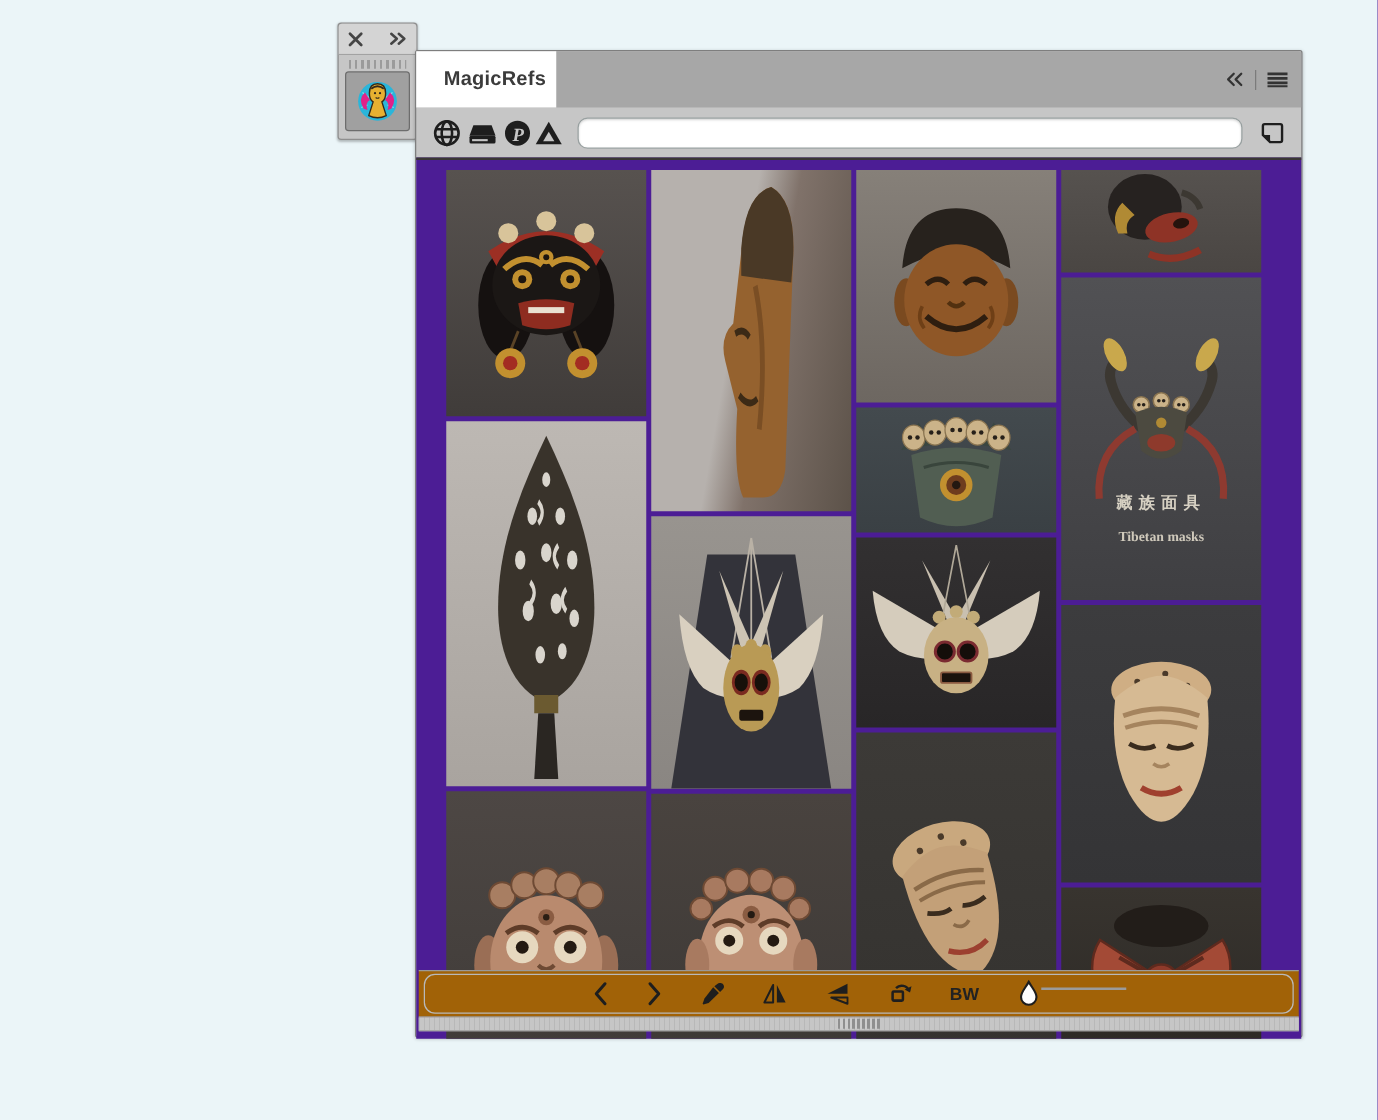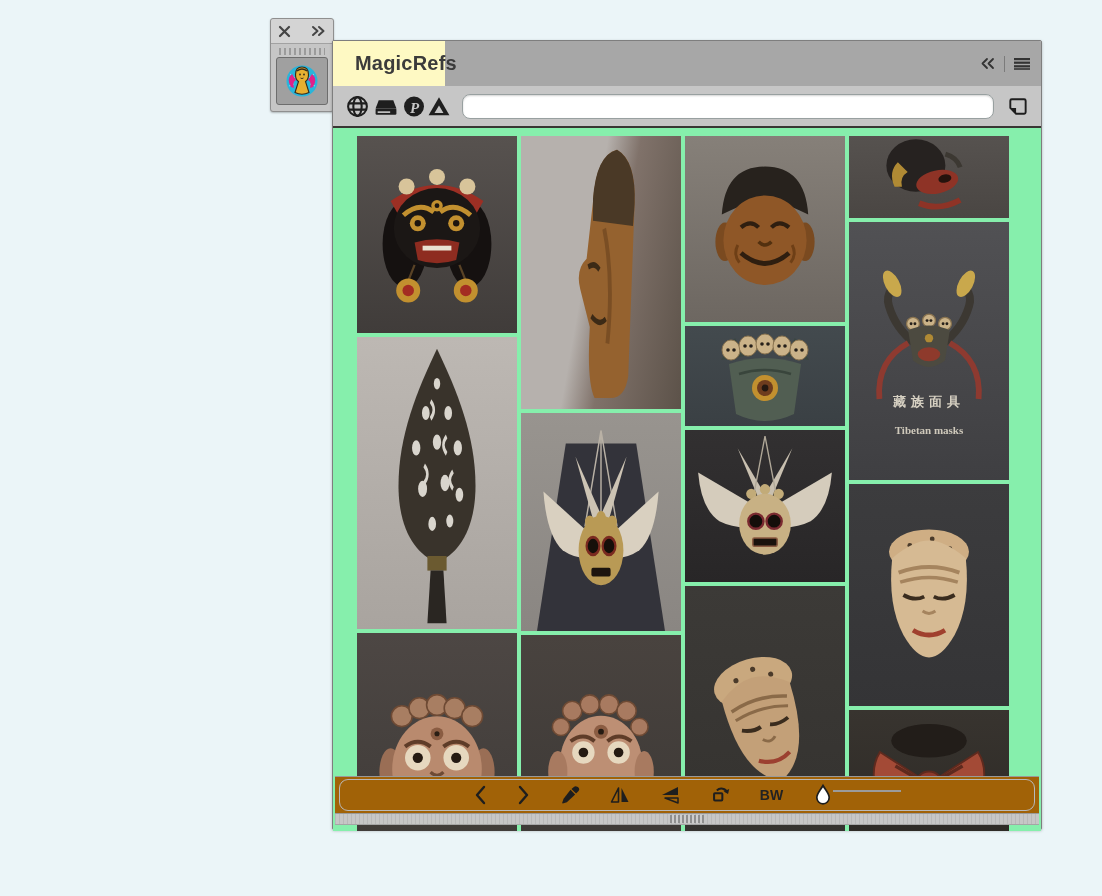--- a/index.html
+++ b/index.html
@@ -18,35 +18,35 @@
         background:repeating-linear-gradient(90deg,#9b9b9b 0 2px,transparent 2px 5px);
         background-size:100% 7px;background-repeat:no-repeat;background-position:center;}
   .mini-thumb{width:50px;height:46px;margin:0 auto;background:#a0a0a0;
         border:1px solid #6d6d6d;border-radius:3px;display:flex;align-items:center;justify-content:center;}
 
   
   .panel{position:absolute;left:332px;top:40px;width:710px;height:790px;
          background:#c6c6c6;border:1px solid #7e7e7e;border-radius:2px;
          box-shadow:0 1px 3px rgba(0,0,0,.25);box-sizing:border-box;}
   .phead{position:relative;height:45px;background:#a7a7a7;border-radius:2px 2px 0 0;}
-  .ptab{position:absolute;left:0;top:0;width:112px;height:45px;background:#fef9c3;
+  .ptab{position:absolute;left:0;top:0;width:112px;height:45px;background:#ffffff;
         display:flex;align-items:center;padding-left:22px;box-sizing:border-box;
-        font-weight:bold;font-size:20px;color:#3b3b3b;letter-spacing:.2px;}
+        font-weight:bold;font-size:16px;color:#3b3b3b;letter-spacing:.2px;}
   .phead-right{position:absolute;right:10px;top:0;height:45px;display:flex;align-items:center;gap:8px;}
   .vdiv{width:1px;height:16px;background:#7b7b7b;}
 
   .ptoolbar{height:40px;display:flex;align-items:center;padding:0 12px;gap:2px;}
   .src-icons{display:flex;align-items:center;gap:2px;}
   .icon-btn{display:flex;align-items:center;justify-content:center;cursor:pointer;}
   .search{flex:1;height:23px;margin:0 10px 0 8px;border:1px solid #98a0a0;border-radius:8px;
           background:#fff;box-shadow:inset 0 1px 2px rgba(0,0,0,.18);outline:none;
           font-size:13px;padding:0 9px;color:#333;}
 
   
-  .grid{position:relative;height:705px;background:#86efac;border-top:2px solid #393734;
+  .grid{position:relative;height:705px;background:#4c1d95;border-top:2px solid #393734;
         box-sizing:border-box;overflow:hidden;padding:8px 32px 0 24px;
         display:flex;gap:4px;}
   .gcol{display:flex;flex-direction:column;gap:4px;flex:1;min-width:0;}
   .tile{position:relative;width:100%;overflow:hidden;flex:none;cursor:pointer;}
   .tile svg{position:absolute;inset:0;width:100%;height:100%;}
   .tile .cap{position:absolute;left:0;right:0;bottom:17%;text-align:center;pointer-events:none;}
   .cap-cn{font-size:13px;letter-spacing:5px;color:#d6d0c2;font-weight:bold;}
   .cap-en{font-family:"Liberation Serif",serif;font-weight:bold;font-size:11px;color:#cfc9bb;margin-top:13px;}
 
   

